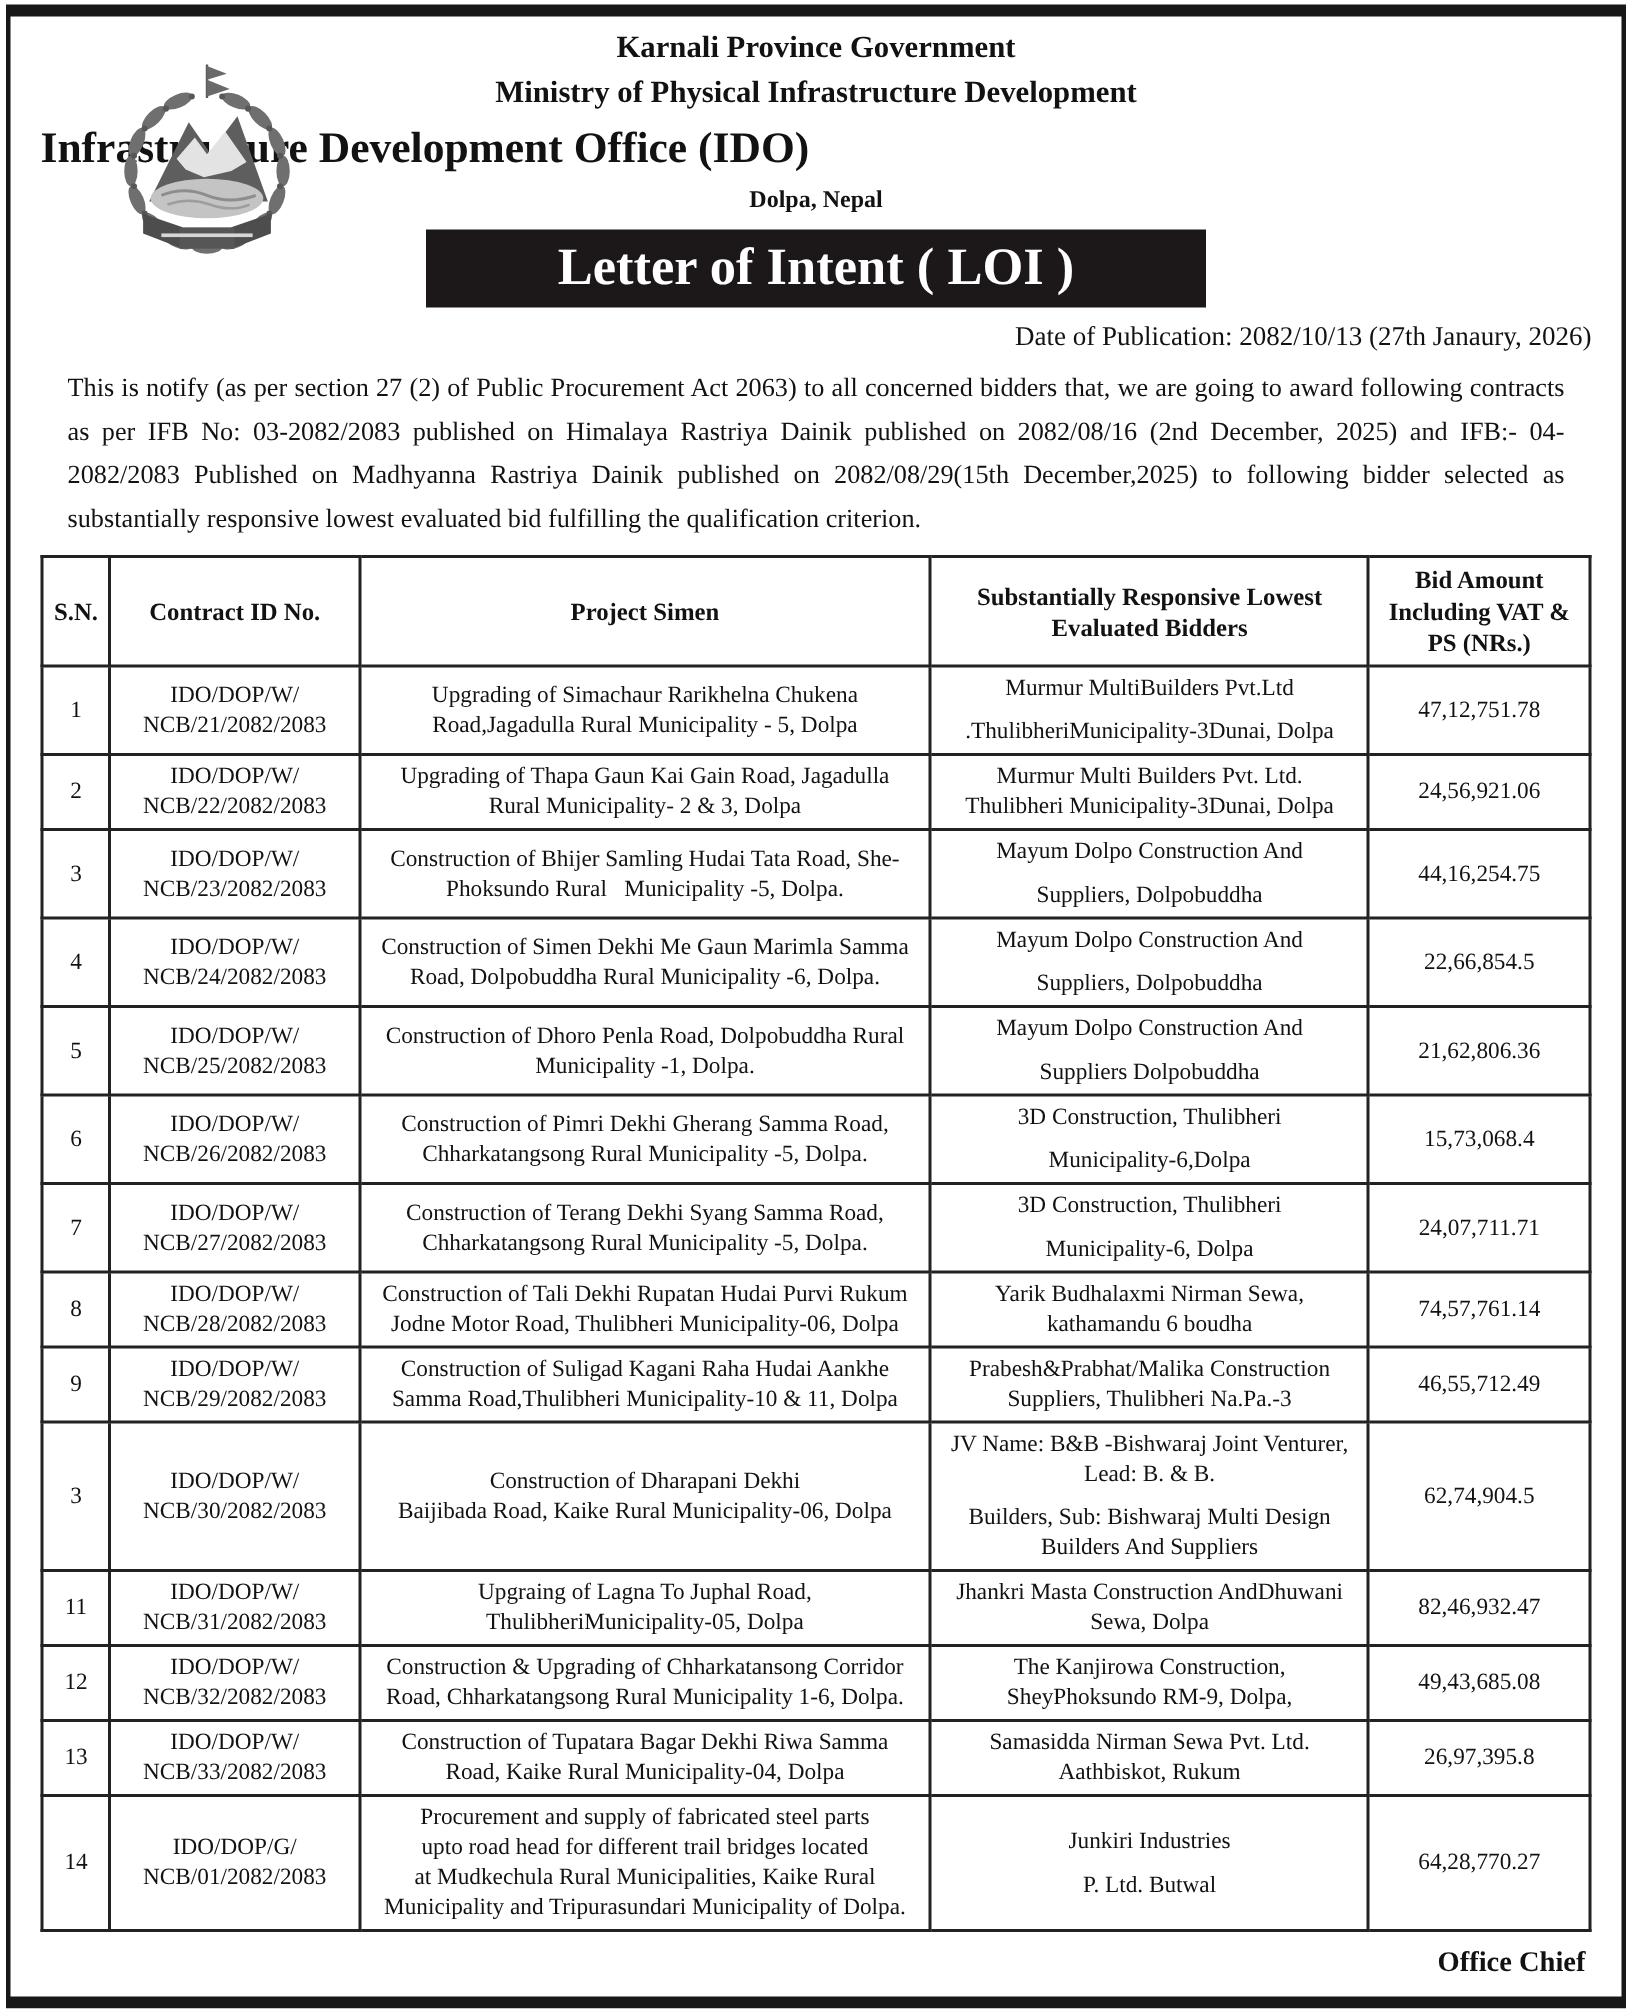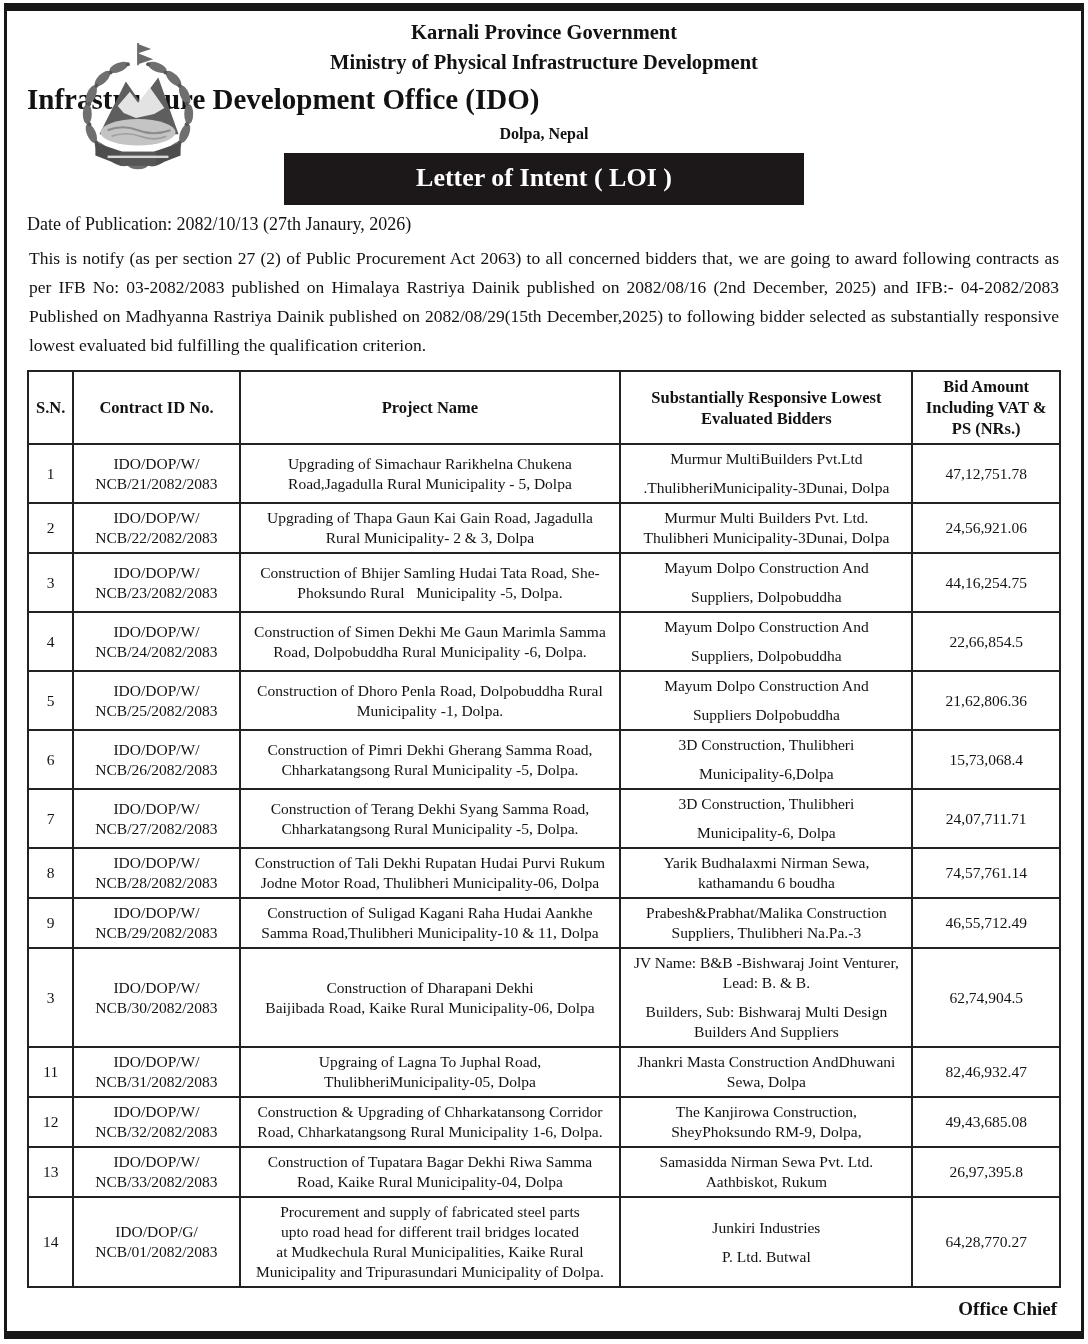--- a/index.html
+++ b/index.html
@@ -9,24 +9,24 @@
     border:3px solid #171717; border-top-width:8px; border-bottom-width:8px;
     padding:6px 20px 8px; position:relative; overflow:hidden; background:#fff;
   }
   .emblem { position:absolute; left:70px; top:30px; width:122px; height:142px; }
   .h1 { text-align:center; font-weight:bold; font-size:20.5px; line-height:30px; }
   .office { text-align:left; font-weight:bold; font-size:29px; line-height:38px; margin-top:3px; }
   .loc { text-align:center; font-weight:bold; font-size:16px; line-height:20px; margin-top:6px; }
   .banner-wrap { text-align:center; margin-top:9px; }
   .banner {
     display:inline-block; background:#1c1719; color:#ffffff; font-weight:bold;
-    font-size:26px; line-height:42px; padding:4px 20px 6px; min-width:480px;
+    font-size:35px; line-height:42px; padding:4px 20px 6px; min-width:480px;
   }
-  .pub { text-align:left; font-size:18px; line-height:24px; margin-top:7px; }
-  .intro { font-size:17.5px; line-height:29px; text-align:justify; margin:8px 2px 10px; }
+  .pub { text-align:right; font-size:18px; line-height:24px; margin-top:7px; }
+  .intro { font-size:17.5px; line-height:29px; text-align:justify; margin:8px 18px 10px; }
   table.loi { width:100%; border-collapse:collapse; table-layout:fixed; }
   .loi th, .loi td {
     border:2px solid #222222; text-align:center; vertical-align:middle;
     padding:4px 6px; white-space:pre-line; overflow:hidden;
   }
   .loi th { font-weight:bold; font-size:16.5px; line-height:21px; height:52px; }
   .loi td { font-size:15.5px; line-height:20px; }
   .loi td.sn { font-size:15.5px; }
   .loi td.amount { white-space:nowrap; }
   .para + .para { margin-top:9px; }
@@ -109,21 +109,21 @@
       <col style="width:4.4%">
         <col style="width:16.1%">
         <col style="width:36.9%">
         <col style="width:28.3%">
         <col style="width:14.3%">
     </colgroup>
     <thead>
       <tr>
         <th>S.N.</th>
         <th>Contract ID No.</th>
-        <th>Project Name</th>
+        <th>Project Simen</th>
         <th>Substantially Responsive Lowest
 Evaluated Bidders</th>
         <th>Bid Amount
 Including VAT &amp;
 PS (NRs.)</th>
       </tr>
     </thead>
     <tbody>
         <tr>
           <td class="sn">1</td>

